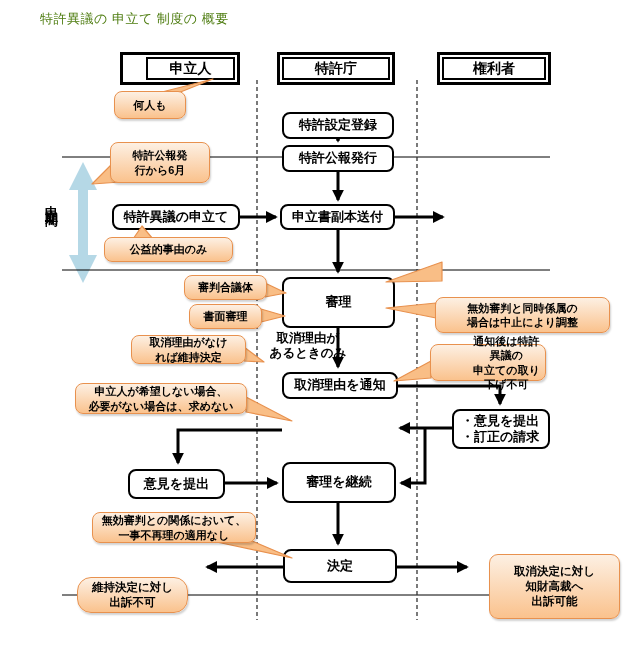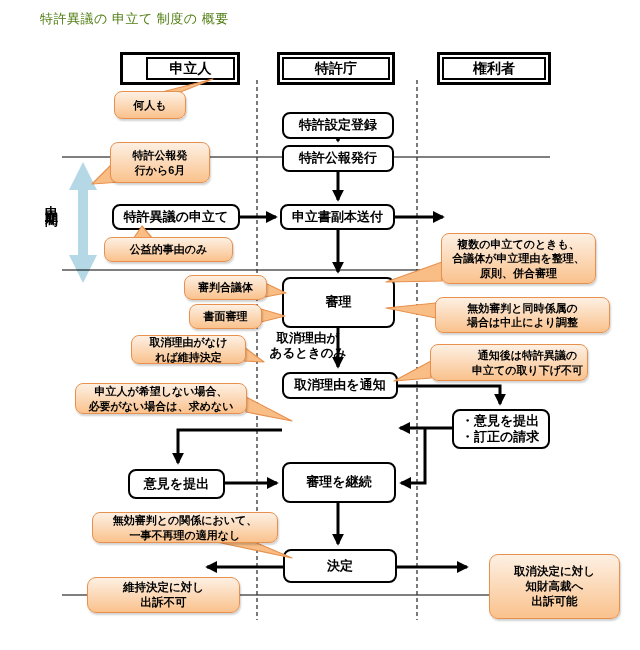--- a/index.html
+++ b/index.html
@@ -104,36 +104,33 @@
       <polygon points="431,361 431,378 394,381"></polygon>
       <polygon points="246,397 246,412 292,421"></polygon>
       <polygon points="212,541 252,541 292,558"></polygon>
     </g>
   </svg>
 
   <div class="abs callout" style="left:114px;top:91px;width:72px;height:28px;">何人も</div>
   <div class="abs callout pre" style="left:110px;top:142px;width:100px;height:41px;">特許公報発
 行から6月</div>
   <div class="abs callout" style="left:104px;top:237px;width:129px;height:25px;">公益的事由のみ</div>
-  <div class="abs callout pre" style="left:441px;top:233px;width:155px;height:51px;">複数の申立てのときも、
-合議体が申立理由を整理、
-原則、併合審理</div>
   <div class="abs callout" style="left:184px;top:275px;width:83px;height:25px;">審判合議体</div>
   <div class="abs callout" style="left:189px;top:304px;width:73px;height:25px;">書面審理</div>
   <div class="abs callout pre" style="left:131px;top:335px;width:115px;height:29px;">取消理由がなけ
 れば維持決定</div>
   <div class="abs callout pre" style="left:435px;top:297px;width:175px;height:36px;">無効審判と同時係属の
 場合は中止により調整</div>
-  <div class="abs callout pre" style="left:430px;top:344px;width:158px;height:37px;padding-left:40px;">通知後は特許異議の
+  <div class="abs callout pre" style="left:430px;top:344px;width:116px;height:37px;padding-left:40px;">通知後は特許異議の
 申立ての取り下げ不可</div>
   <div class="abs callout pre" style="left:75px;top:383px;width:172px;height:31px;">申立人が希望しない場合、
 必要がない場合は、求めない</div>
-  <div class="abs callout pre" style="left:92px;top:512px;width:186px;height:31px;">無効審判との関係において、
+  <div class="abs callout pre" style="left:92px;top:512px;width:164px;height:31px;">無効審判との関係において、
 一事不再理の適用なし</div>
-  <div class="abs callout big pre" style="left:87px;top:577px;width:153px;height:36px;">維持決定に対し
+  <div class="abs callout big pre" style="left:77px;top:577px;width:111px;height:36px;border-radius:14px;">維持決定に対し
 出訴不可</div>
   <div class="abs callout big pre" style="left:489px;top:554px;width:131px;height:65px;">取消決定に対し
 知財高裁へ
 出訴可能</div>
 
   <div class="abs title">特許異議の 申立て 制度の 概要</div>
   <div class="abs freelabel vertical" style="left:42px;top:195px;">申立期間</div>
   <div class="abs freelabel pre" style="left:260px;top:331px;width:96px;font-size:12.5px;line-height:1.2;text-align:center;z-index:4;">取消理由が
 あるときのみ</div>
 

